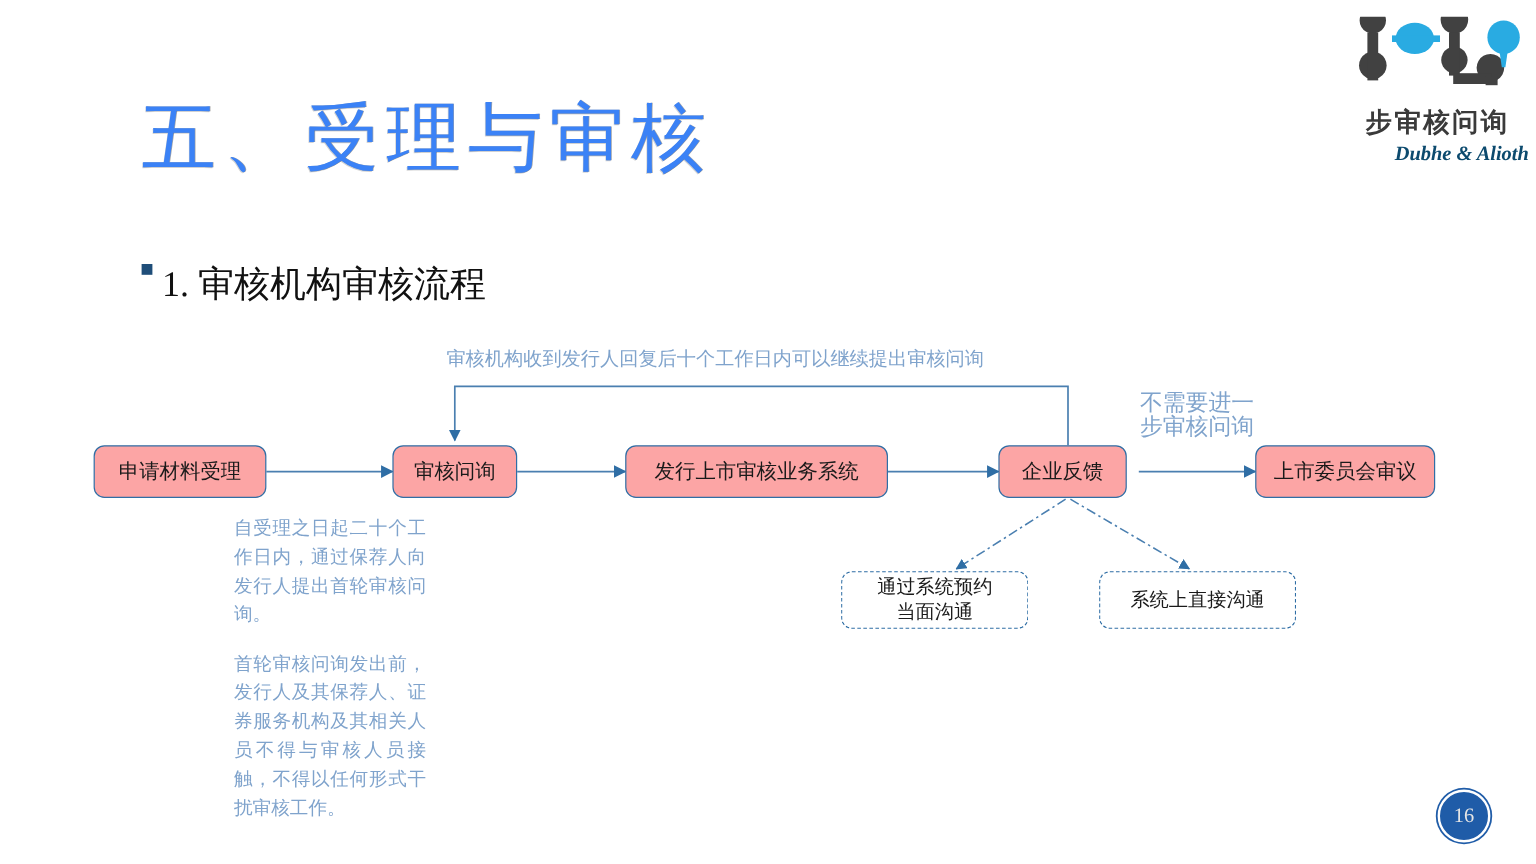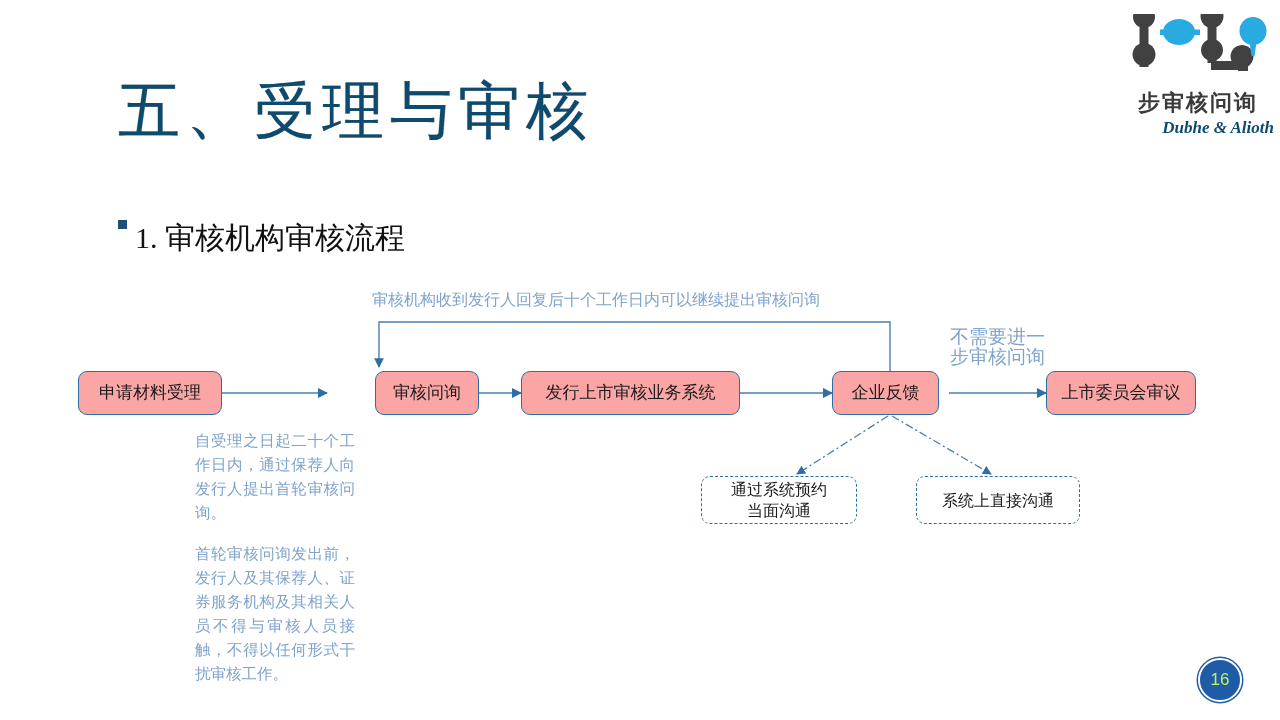--- a/index.html
+++ b/index.html
@@ -60,25 +60,25 @@
     font-size: 17px;
     color: #0c4a6e;
     white-space: nowrap;
   }
 
   
   #title {
     position: absolute;
     left: 118px;
     top: 74px;
-    font-family: Liberation Mono, monospace;
+    font-family: Liberation Sans, sans-serif;
     font-size: 62px;
     line-height: 84px;
     letter-spacing: 6px;
-    color: #0c4a6e;
+    color: #3b82f6;
     white-space: nowrap;
     text-shadow: 0.6px 0 0 rgba(0,0,0,0.35), -0.6px 0.4px 0 rgba(0,0,0,0.18);
   }
 
   
   #subtitle {
     position: absolute;
     left: 118px;
     top: 219px;
     display: flex;
@@ -185,22 +185,22 @@
   #page-badge {
     position: absolute;
     left: 1198px;
     top: 658px;
     width: 40px;
     height: 40px;
     border-radius: 50%;
     background: #1f5ca8;
     border: 2px solid #ffffff;
     box-shadow: 0 0 0 1.5px #1f5ca8;
-    color: #bef264;
-    font-family: Liberation Sans, sans-serif;
+    color: #e5e5e5;
+    font-family: Liberation Serif, serif;
     font-size: 17px;
     display: flex;
     align-items: center;
     justify-content: center;
   }
 </style>
 </head>
 <body>
 
 <div id="slide">
@@ -255,21 +255,21 @@
     <line x1="949" y1="393" x2="1046" y2="393" stroke="#4a7fb0" stroke-width="1.5" marker-end="url(#arrow)"></line>
 
     <path d="M 890 371 L 890 322 L 379 322 L 379 367" fill="none" stroke="#4a7fb0" stroke-width="1.4" marker-end="url(#arrow)"></path>
 
     <path d="M 888 416 L 797 474" fill="none" stroke="#4a7fb0" stroke-width="1.3" stroke-dasharray="8 3 2 3" marker-end="url(#arrow)"></path>
     <path d="M 892 416 L 991 474" fill="none" stroke="#4a7fb0" stroke-width="1.3" stroke-dasharray="8 3 2 3" marker-end="url(#arrow)"></path>
   </svg>
 
   <div class="node" style="left:78px; top:371px; width:144px; height:44px;">申请材料受理</div>
 
-  <div class="node" style="left:327px; top:371px; width:104px; height:44px;margin-left:48px;">审核问询</div>
+  <div class="node" style="left:327px; top:371px; width:104px; height:44px;">审核问询</div>
 
   <div class="node" style="left:521px; top:371px; width:219px; height:44px;">发行上市审核业务系统</div>
 
   <div class="node" style="left:832px; top:371px; width:107px; height:44px;">企业反馈</div>
 
   <div class="node" style="left:1046px; top:371px; width:150px; height:44px;">上市委员会审议</div>
 
   <div class="node-dashed" style="left:701px; top:476px; width:156px; height:48px; white-space:pre-line;">通过系统预约
 当面沟通</div>
 

